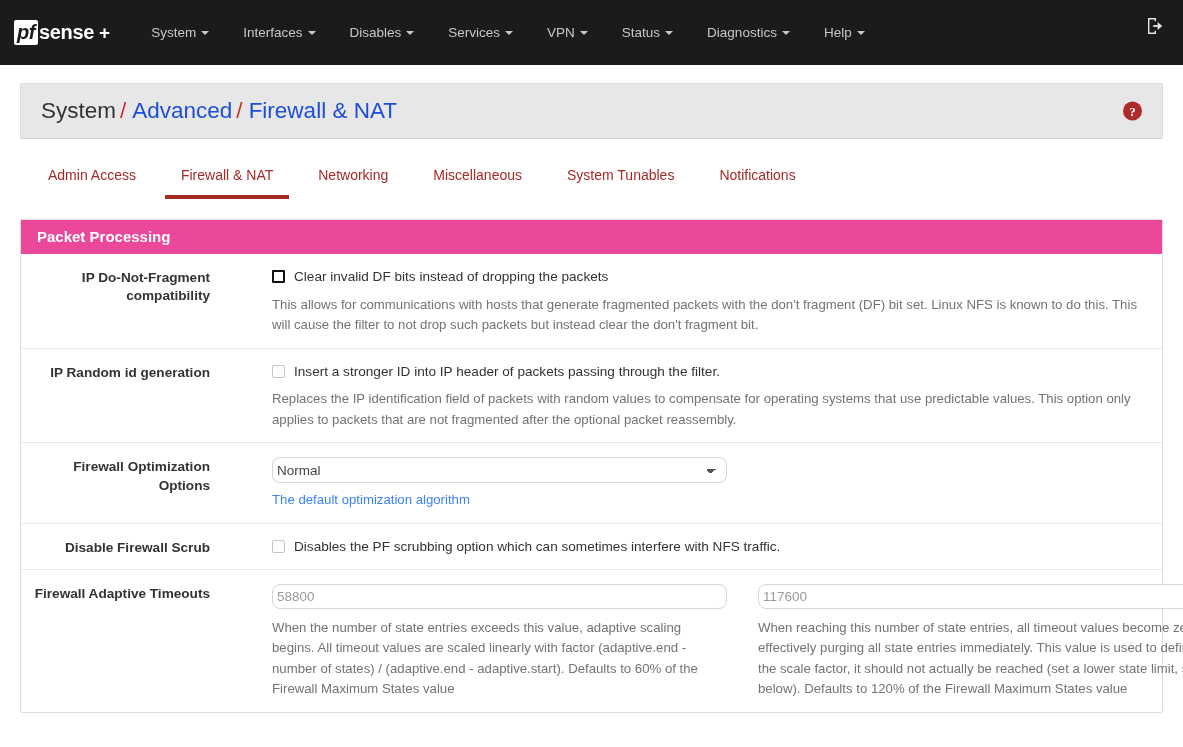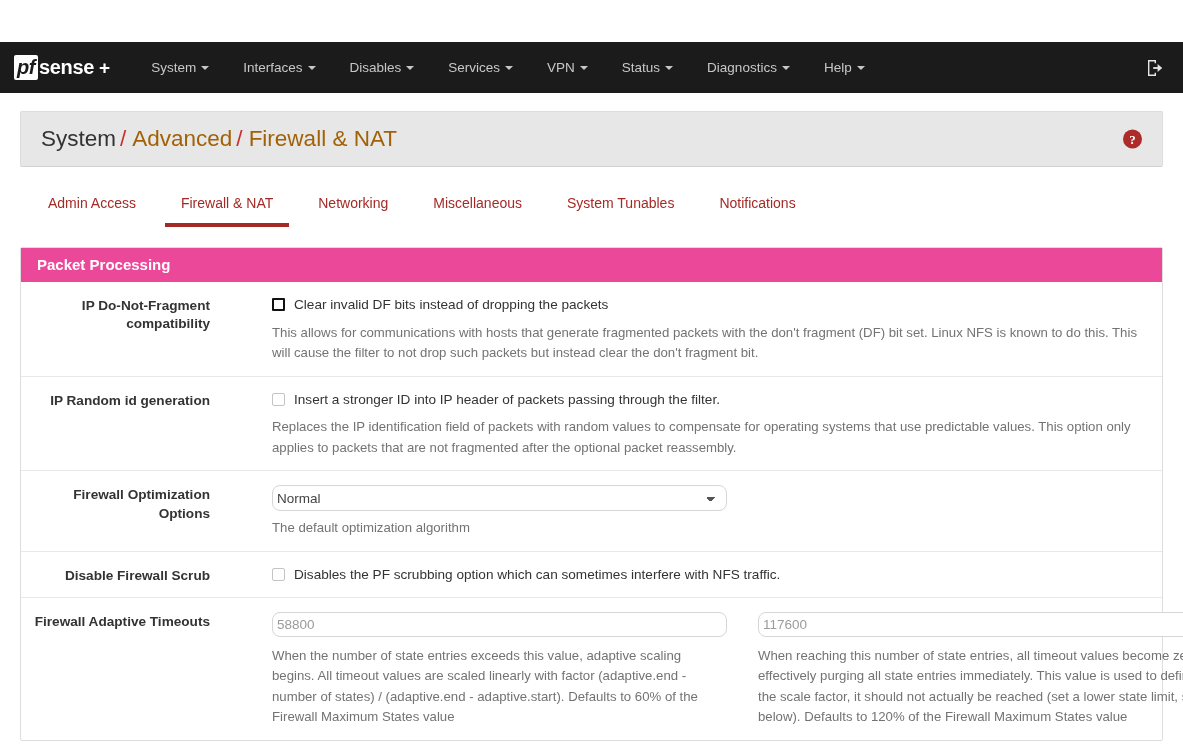--- a/index.html
+++ b/index.html
@@ -8,27 +8,26 @@
     margin: 0; padding: 0;
     width: 1183px; height: 747px;
     overflow: hidden;
     background: #ffffff;
     font-family: "Liberation Sans", sans-serif;
     -webkit-font-smoothing: antialiased;
   }
 
   
   .navbar {
-    height: 51px;
+    height: 65px;
     background: #1b1b1b;
     display: flex;
     align-items: center;
     padding: 0 16px 0 14px;
     position: relative;
-    margin-top: 42px;
   }
   .brand {
     display: flex;
     align-items: center;
     margin-right: 24px;
     text-decoration: none;
     user-select: none;
   }
   .brand-mark {
     background: #ffffff;
@@ -96,21 +95,21 @@
     display: flex;
     align-items: center;
     padding: 0 18px 0 20px;
     position: relative;
   }
   .crumb {
     font-size: 22.5px;
     color: #333333;
     white-space: nowrap;
   }
-  .crumb.link { color: #a16207; cursor: pointer; }
+  .crumb.link { color: #1d4ed8; cursor: pointer; }
   .crumb-sep {
     font-size: 22.5px;
     color: #c9302c;
     margin: 0 6px 0 4px;
   }
   .help-btn {
     position: absolute;
     right: 20px;
     top: 50%;
     transform: translateY(-50%);
@@ -214,21 +213,21 @@
     line-height: 1.3;
     cursor: pointer;
   }
   .help-block {
     font-size: 13.2px;
     color: #737373;
     line-height: 1.55;
     margin-top: 9px;
     max-width: 945px;
   }
-  .help-block.green { color: #737373; margin-top: 7px; }
+  .help-block.green { color: #3b82f6; margin-top: 7px; }
   .help-block.narrow { max-width: 455px; }
 
   select.form-ctl, input.form-ctl {
     width: 455px;
     height: 25px;
     font-size: 13.5px;
     font-family: "Liberation Sans", sans-serif;
     color: #444444;
     border: 1px solid #d6d6d6;
     border-radius: 8px;

